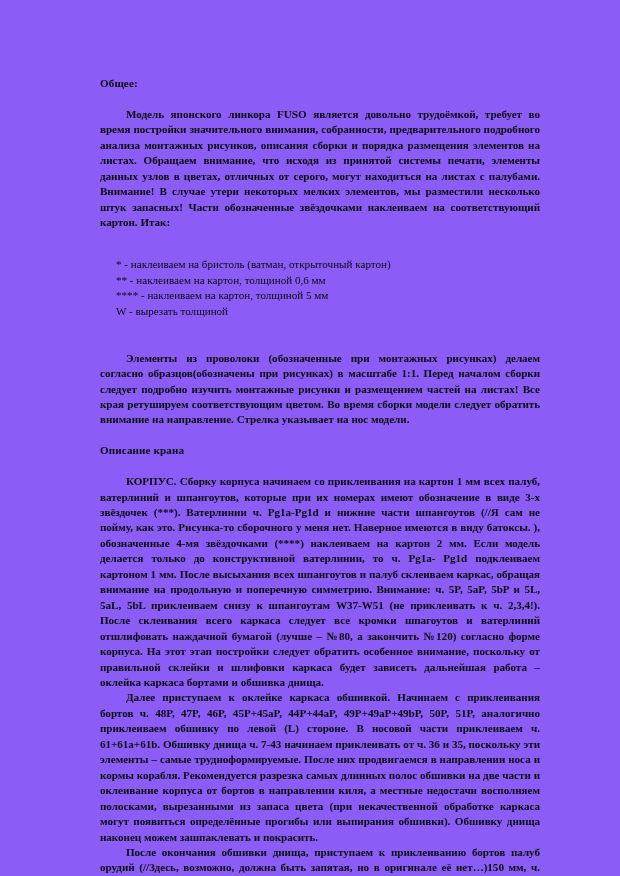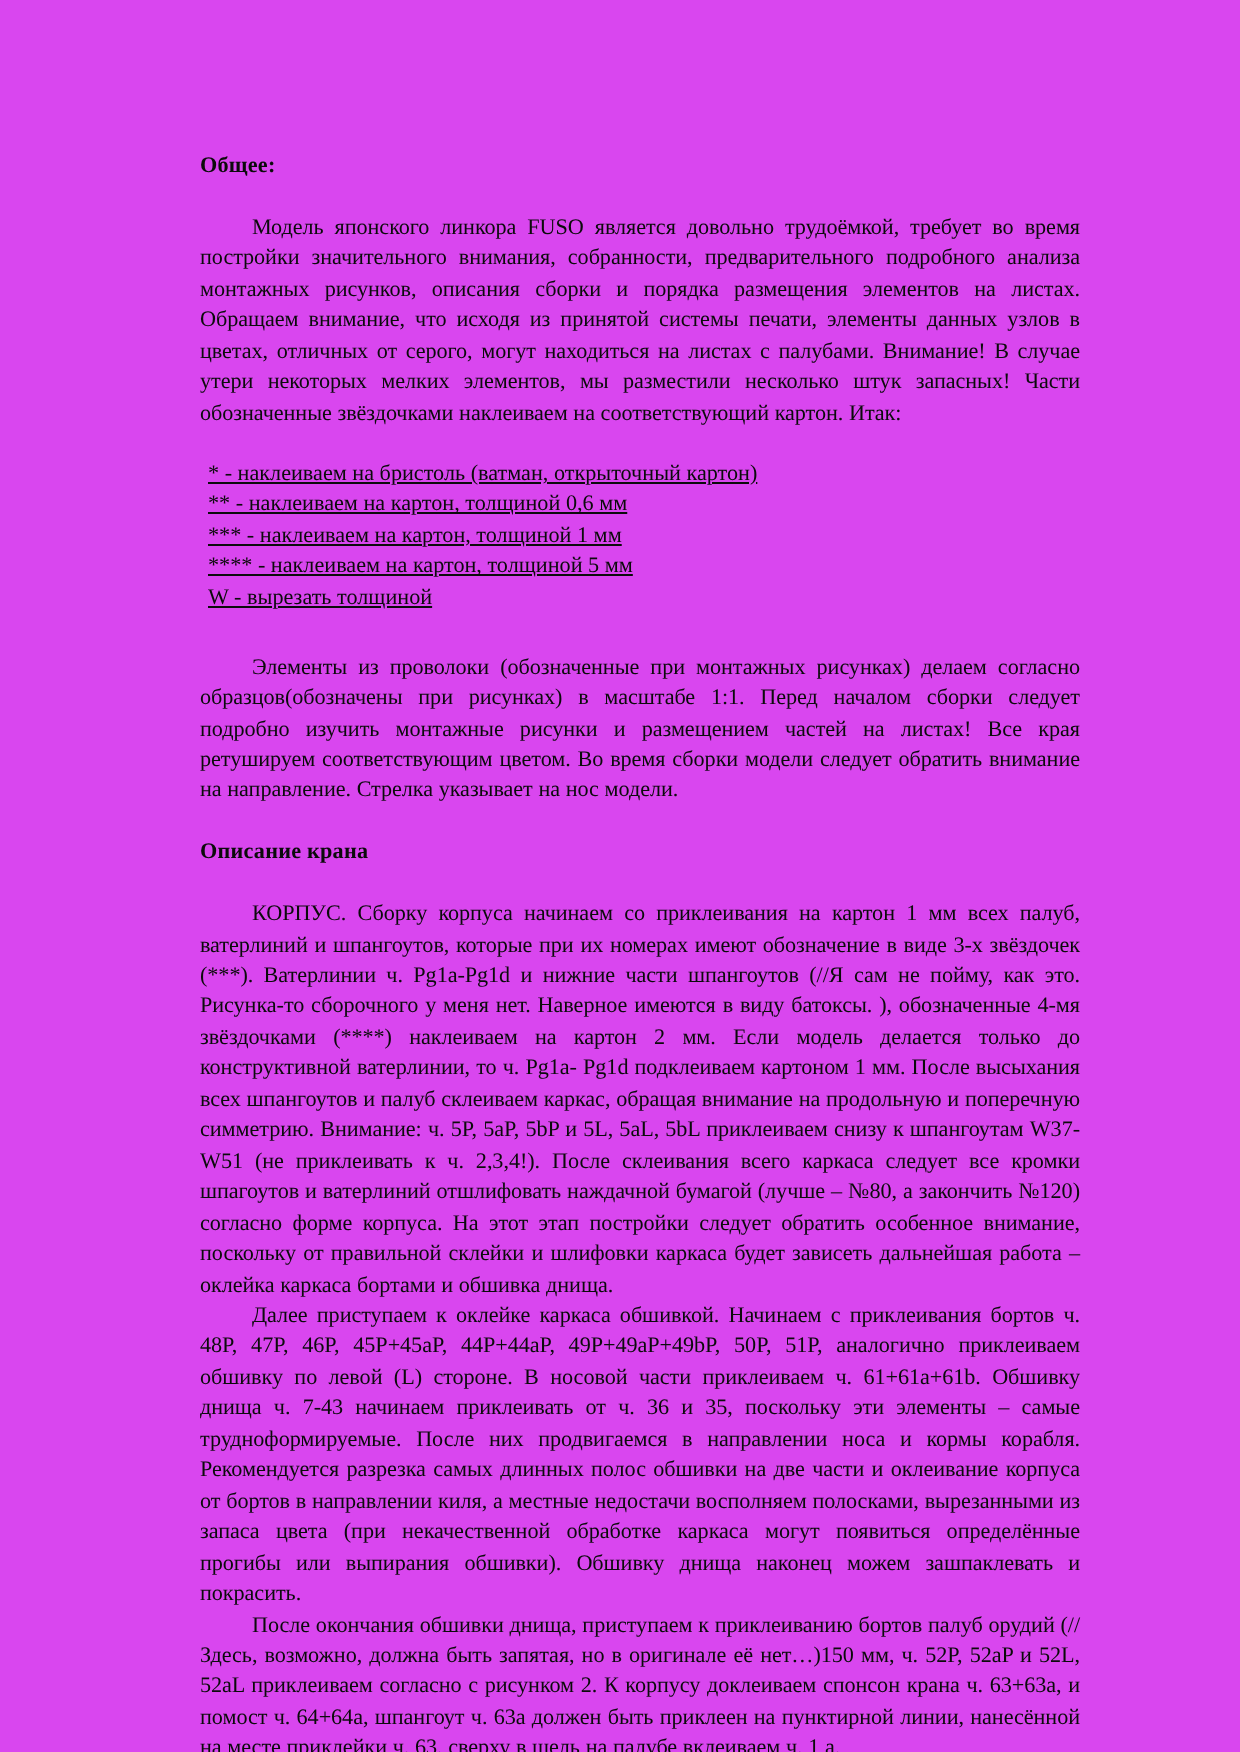--- a/index.html
+++ b/index.html
@@ -15,21 +15,21 @@
     font-family: "Liberation Serif", "DejaVu Serif", serif;
     color: #0b0b0b;
     -webkit-font-smoothing: antialiased;
   }
   .page {
     position: relative;
     width: 620px;
     height: 876px;
     box-sizing: border-box;
     padding: 76px 80px 0 100px;
-    background: #d946ef;
+    background: #8b5cf6;
   }
   .doc-body {
     width: 440px;
   }
   h2.section-heading {
     margin: 0;
     padding: 0;
     font-size: 11.1px;
     font-weight: bold;
     line-height: 15.4px;
@@ -38,26 +38,26 @@
   p.para {
     margin: 0;
     padding: 0;
     font-size: 11.1px;
     line-height: 15.45px;
     text-align: justify;
     text-indent: 26px;
     letter-spacing: -0.003em;
     word-spacing: 0.01em;
     hyphens: none;
+    font-weight: bold;
   }
   ul.legend-list {
     list-style: none;
-    margin: 4px;
+    margin: 16px;
     padding: 0;
-    text-decoration: underline;
   }
   ul.legend-list li {
     margin: 0;
     padding: 0;
     font-size: 11.1px;
     line-height: 15.45px;
     text-align: left;
     white-space: nowrap;
   }
   .gap-sm { height: 11px; }
@@ -78,21 +78,20 @@
 
     <div class="gap-md"></div>
 
     <p class="para">Модель японского линкора FUSO является довольно трудоёмкой, требует во время постройки значительного внимания, собранности, предварительного подробного анализа монтажных рисунков, описания сборки и порядка размещения элементов на листах. Обращаем внимание, что исходя из принятой системы печати, элементы данных узлов в цветах, отличных от серого, могут находиться на листах с палубами. Внимание! В случае утери некоторых мелких элементов, мы разместили несколько штук запасных! Части обозначенные звёздочками наклеиваем на соответствующий картон. Итак:</p>
 
     <div class="gap-sm"></div>
 
     <ul class="legend-list">
       <li>* - наклеиваем на бристоль (ватман, открыточный картон)</li>
       <li>** - наклеиваем на картон, толщиной 0,6 мм</li>
-      <li>*** - наклеиваем на картон, толщиной 1 мм</li>
       <li>**** - наклеиваем на картон, толщиной 5 мм</li>
       <li>W - вырезать толщиной</li>
     </ul>
 
     <div class="gap-md"></div>
 
     <p class="para">Элементы из проволоки (обозначенные при монтажных рисунках) делаем согласно образцов(обозначены при рисунках) в масштабе 1:1. Перед началом сборки следует подробно изучить монтажные рисунки и размещением частей на листах! Все края ретушируем соответствующим цветом. Во время сборки модели следует обратить внимание на направление. Стрелка указывает на нос модели.</p>
 
     <div class="gap-md"></div>
 

